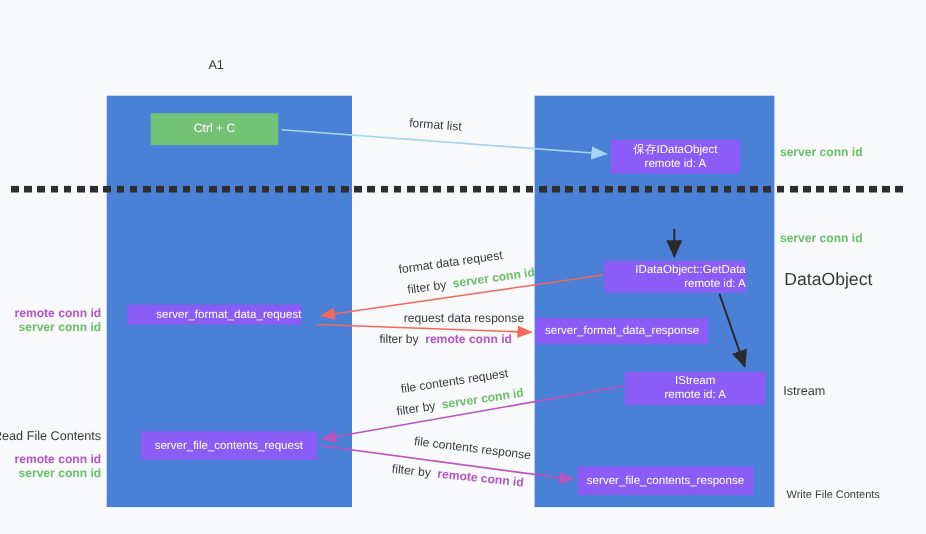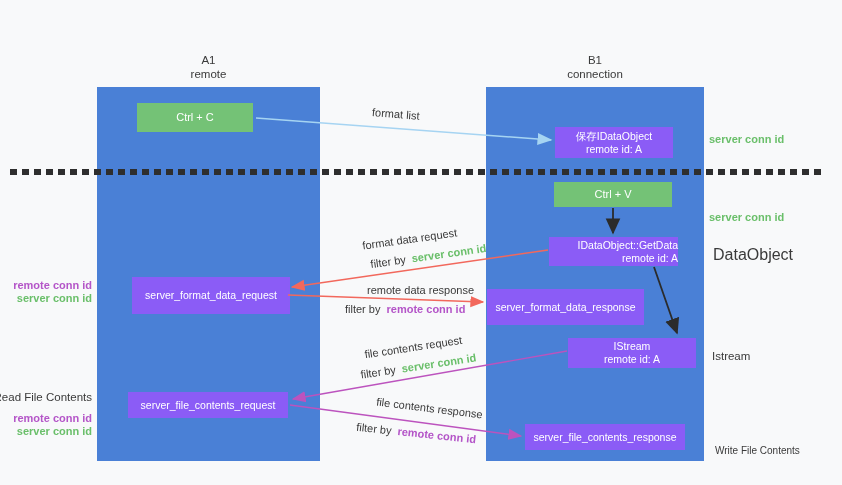--- a/index.html
+++ b/index.html
@@ -32,57 +32,49 @@
   .bold-purple { color:#b455c8; font-weight:bold; }
   .dark        { color:#3a3a3a; }
   .gap-left { margin-left:3px; }
 </style>
 </head>
 <body>
 
 <div class="canvas">
 
 
-  <div class="col-header" style="left:97px; width:223px;">
+  <div class="col-header" style="left:85px; width:223px;">
     <div>A1</div>
-    <div>remote</div>
-  </div>
-  <div class="col-header" style="left:486px; width:218px;">
-    <div>B1</div>
-    <div>connection</div>
   </div>
 
   <div class="col" style="left:97px; width:223px;"></div>
   <div class="col" style="left:486px; width:218px;"></div>
 
   <div class="dashed-line"></div>
 
   <div class="node green-node" style="left:137px; top:103px; width:116px; height:29px;">
     <div>Ctrl + C</div>
   </div>
 
   <div class="node orange-node" style="left:555px; top:127px; width:118px; height:31px;">
     <div>保存IDataObject</div>
     <div>remote id: A</div>
   </div>
 
-  <div class="node green-node" style="left:554px; top:182px; width:118px; height:25px;">
-    <div>Ctrl + V</div>
-  </div>
 
   <div class="node orange-node" style="left:549px; top:237px; width:129px; height:29px;align-items:flex-end;">
     <div>IDataObject::GetData</div>
     <div>remote id: A</div>
   </div>
 
-  <div class="node orange-node" style="left:132px; top:277px; width:158px; height:37px;">
+  <div class="node orange-node" style="left:116px; top:277px; width:158px; height:18px;align-items:flex-end;">
     <div>server_format_data_request</div>
   </div>
 
-  <div class="node orange-node" style="left:487px; top:289px; width:157px; height:36px;">
+  <div class="node orange-node" style="left:487px; top:289px; width:157px; height:24px;">
     <div>server_format_data_response</div>
   </div>
 
   <div class="node orange-node" style="left:568px; top:338px; width:128px; height:30px;">
     <div>IStream</div>
     <div>remote id: A</div>
   </div>
 
   <div class="node orange-node" style="left:128px; top:392px; width:160px; height:26px;">
     <div>server_file_contents_request</div>
@@ -117,21 +109,21 @@
   </svg>
 
   <div class="arrow-label" style="left:372px; top:108px; transform:rotate(4.5deg);">format list</div>
 
   <div class="arrow-label" style="left:362px; top:233px; transform:rotate(-8deg);">format data request</div>
   <div class="arrow-label" style="left:370px; top:250px; transform:rotate(-8deg);">
     <span class="dark">filter by</span>
     <span class="bold-green gap-left">server conn id</span>
   </div>
 
-  <div class="arrow-label" style="left:367px; top:284px;">remote data response</div>
+  <div class="arrow-label" style="left:367px; top:284px;">request data response</div>
   <div class="arrow-label" style="left:345px; top:303px;">
     <span class="dark">filter by</span>
     <span class="bold-purple gap-left">remote conn id</span>
   </div>
 
   <div class="arrow-label" style="left:364px; top:341px; transform:rotate(-8.5deg);">file contents request</div>
   <div class="arrow-label" style="left:360px; top:360px; transform:rotate(-8.5deg);">
     <span class="dark">filter by</span>
     <span class="bold-green gap-left">server conn id</span>
   </div>

